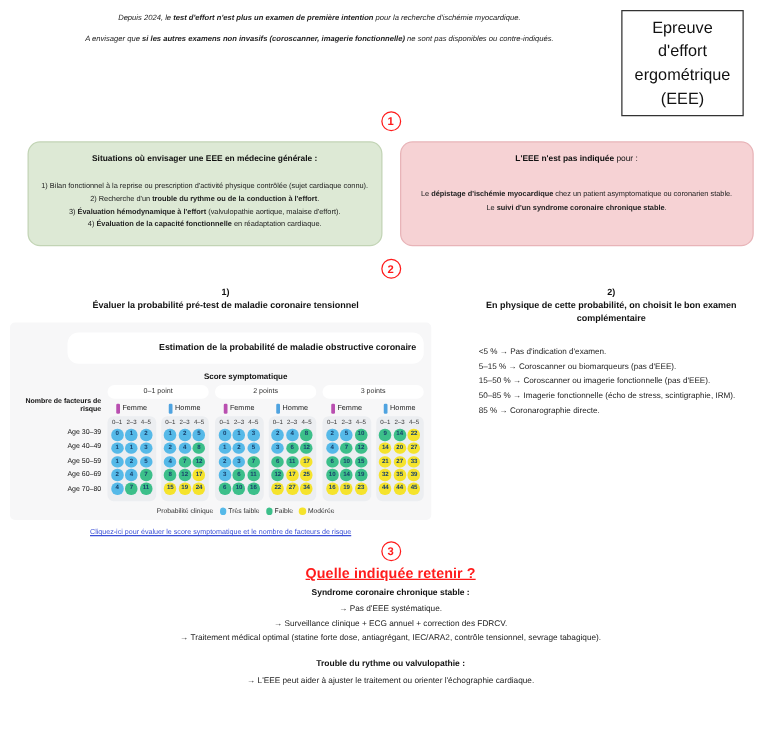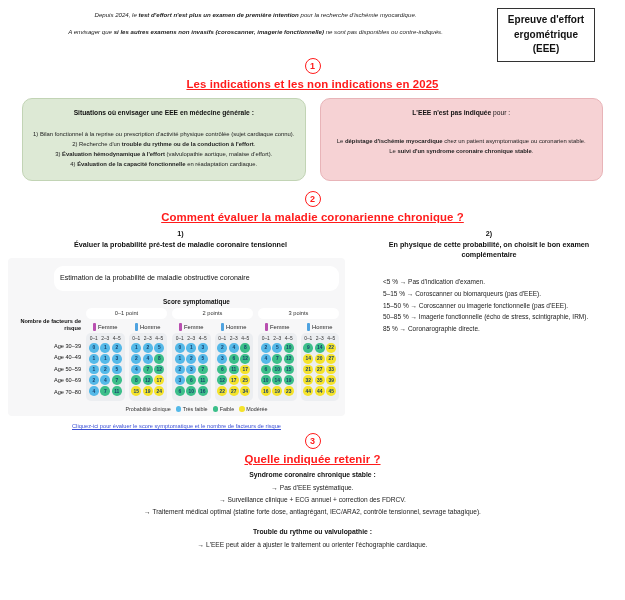--- a/index.html
+++ b/index.html
@@ -14,21 +14,21 @@
   .page{position:relative;width:625px;height:600px;}
 
   
   .hdr{display:flex;align-items:flex-start;padding:6px 14px 0 14px;box-sizing:border-box;}
   .hdr-text{flex:1;padding-top:4px;text-align:center;}
   .hdr-p{font-size:6.1px;line-height:1.65;font-style:italic;color:#222;margin:0 0 7px 0;padding:0 18px;}
   .hdr-p b{font-weight:bold;font-style:italic;}
   .eee-box{
     width:98px;min-height:42px;border:1px solid #333;box-sizing:border-box;
     display:flex;align-items:center;justify-content:center;text-align:center;
-    font-size:10px;line-height:1.45;color:#111;padding:4px 3px;margin-right:16px;margin-top:2px;font-weight:bold;
+    font-size:13px;line-height:1.45;color:#111;padding:4px 3px;margin-right:16px;margin-top:2px;
   }
 
   
   .marker-wrap{display:flex;flex-direction:column;align-items:center;}
   .marker{
     width:16px;height:16px;border:1.2px solid #ff1b1b;border-radius:50%;
     color:#ff1b1b;font-size:9px;display:flex;align-items:center;justify-content:center;
     font-weight:bold;box-sizing:border-box;
   }
   .sec-title{
@@ -57,21 +57,21 @@
   .col-head .num{display:block;}
   .exam-list{font-size:6.5px;line-height:1.78;color:#222;margin-top:16px;padding-left:22px;}
 
   
   .tcard{
     background:#f7f7f8;border-radius:4px;margin-top:8px;padding:6px 6px 4px 6px;
     box-sizing:border-box;width:337px;
   }
   .t-title{
     background:#ffffff;border-radius:9px;margin:2px 0 0 40px;padding:7px 6px;
-    text-align:left;font-size:7.1px;font-weight:normal;line-height:1.5;color:#111;
+    text-align:right;font-size:7.1px;font-weight:bold;line-height:1.5;color:#111;
   }
   .t-score{text-align:center;font-size:6.4px;font-weight:bold;margin:7px 0 3px 40px;color:#111;}
   .grid{display:flex;align-items:flex-start;}
   .rowlbl{
     width:72px;flex:none;text-align:right;padding-right:5px;box-sizing:border-box;
     font-size:5.6px;color:#111;
   }
   .rowlbl .hd{font-weight:bold;line-height:1.35;margin-bottom:8px;margin-top:10px;}
   .rowlbl .rl{height:11.5px;line-height:11.5px;}
   .scorecols{display:flex;flex:1;gap:5px;}
@@ -123,21 +123,20 @@
       <p class="hdr-p">
         <span>A envisager que </span><b>si les autres examens non invasifs (coroscanner, imagerie fonctionnelle)</b><span> ne sont pas disponibles ou contre-indiqués.</span>
       </p>
     </div>
     <div class="eee-box">Epreuve d'effort ergométrique (EEE)</div>
   </div>
 
   <div class="marker-wrap" style="margin-top:-4px;">
     <div class="marker">1</div>
   </div>
-  <div class="sec-title">Les indications et les non indications en 2025</div>
 
   <div class="boxes">
     <div class="gbox">
       <div class="box-title">Situations où envisager une EEE en médecine générale :</div>
       <div class="box-body">
         <div><span>1) Bilan fonctionnel à la reprise ou prescription d'activité physique contrôlée (sujet cardiaque connu).</span><b></b><span></span></div>
         <div><span>2) Recherche d'un </span><b>trouble du rythme ou de la conduction à l'effort</b><span>.</span></div>
         <div><span>3) </span><b>Évaluation hémodynamique à l'effort</b><span> (valvulopathie aortique, malaise d'effort).</span></div>
         <div><span>4) </span><b>Évaluation de la capacité fonctionnelle</b><span> en réadaptation cardiaque.</span></div>
       </div>
@@ -147,21 +146,20 @@
       <div class="box-body">
         <div><span>Le </span><b>dépistage d'ischémie myocardique</b><span> chez un patient asymptomatique ou coronarien stable.</span></div>
         <div><span>Le </span><b>suivi d'un syndrome coronaire chronique stable</b><span>.</span></div>
       </div>
     </div>
   </div>
 
   <div class="marker-wrap" style="margin-top:10px;">
     <div class="marker">2</div>
   </div>
-  <div class="sec-title">Comment évaluer la maladie coronarienne chronique ?</div>
 
   <div class="s2-cols">
     <div class="s2-left">
       <div class="col-head">
         <span class="num">1)</span>
         <span>Évaluer la probabilité pré-test de maladie coronaire tensionnel</span>
       </div>
 
       <div class="tcard">
         <div class="t-title">Estimation de la probabilité de maladie obstructive coronaire</div>

